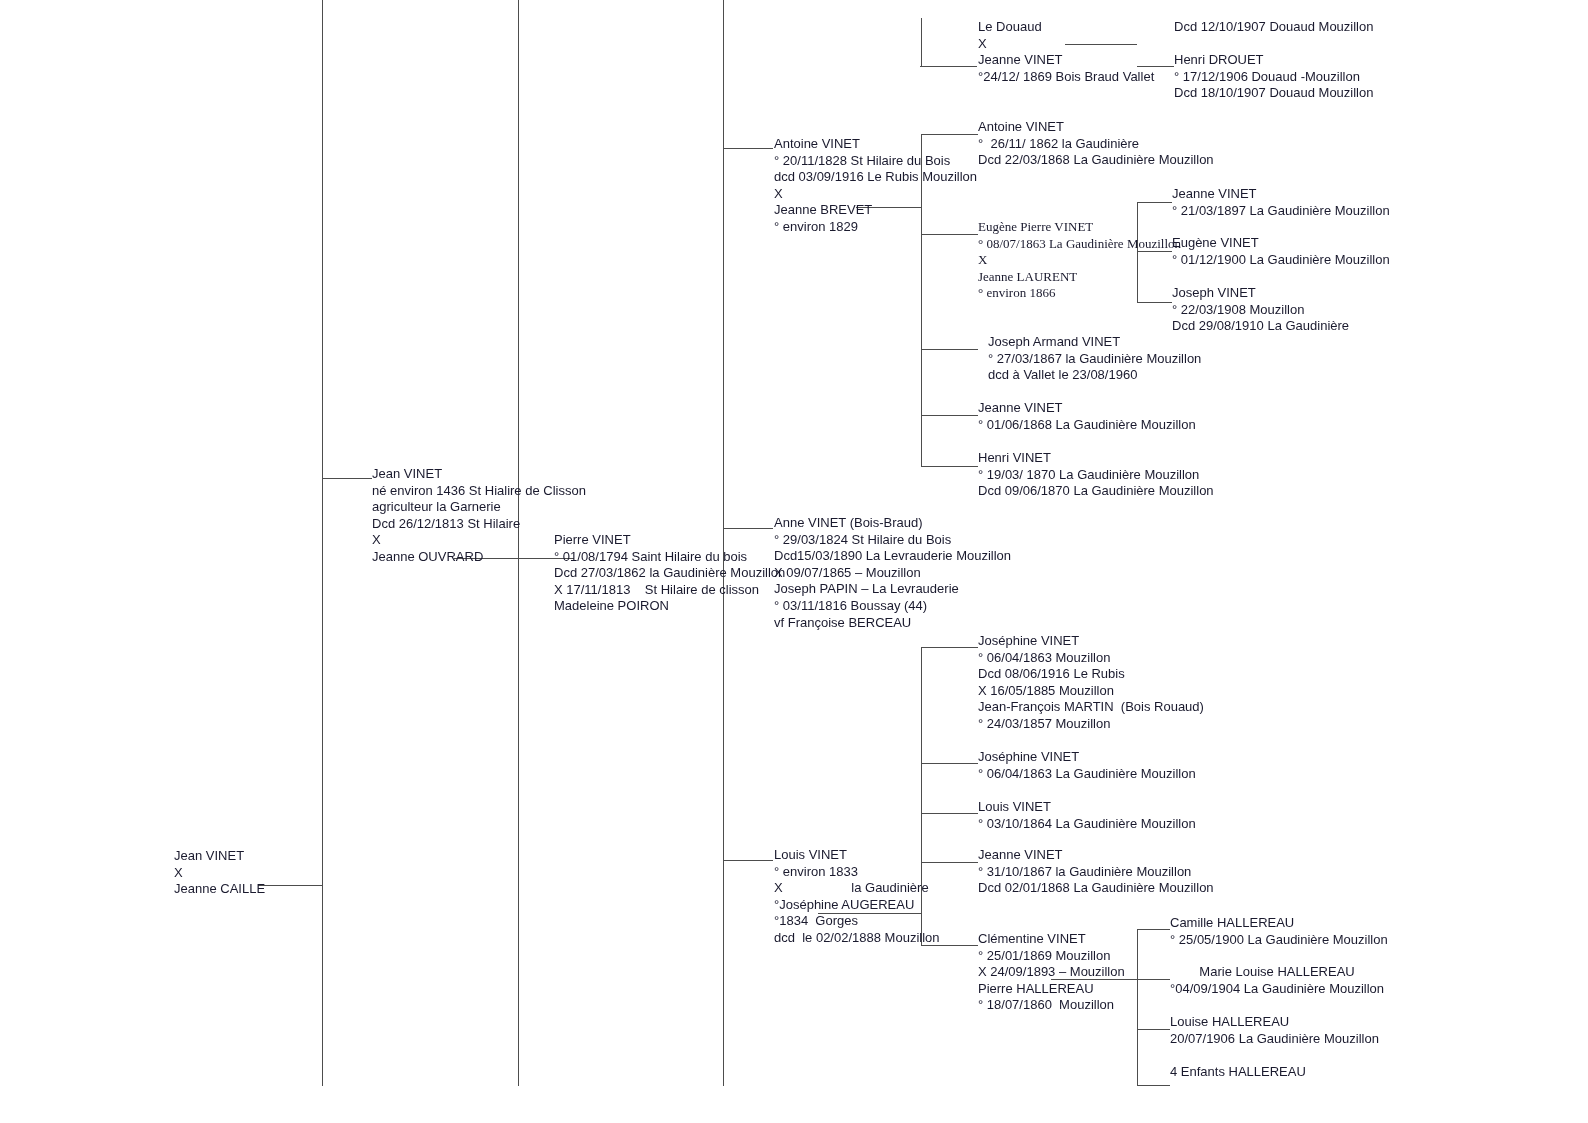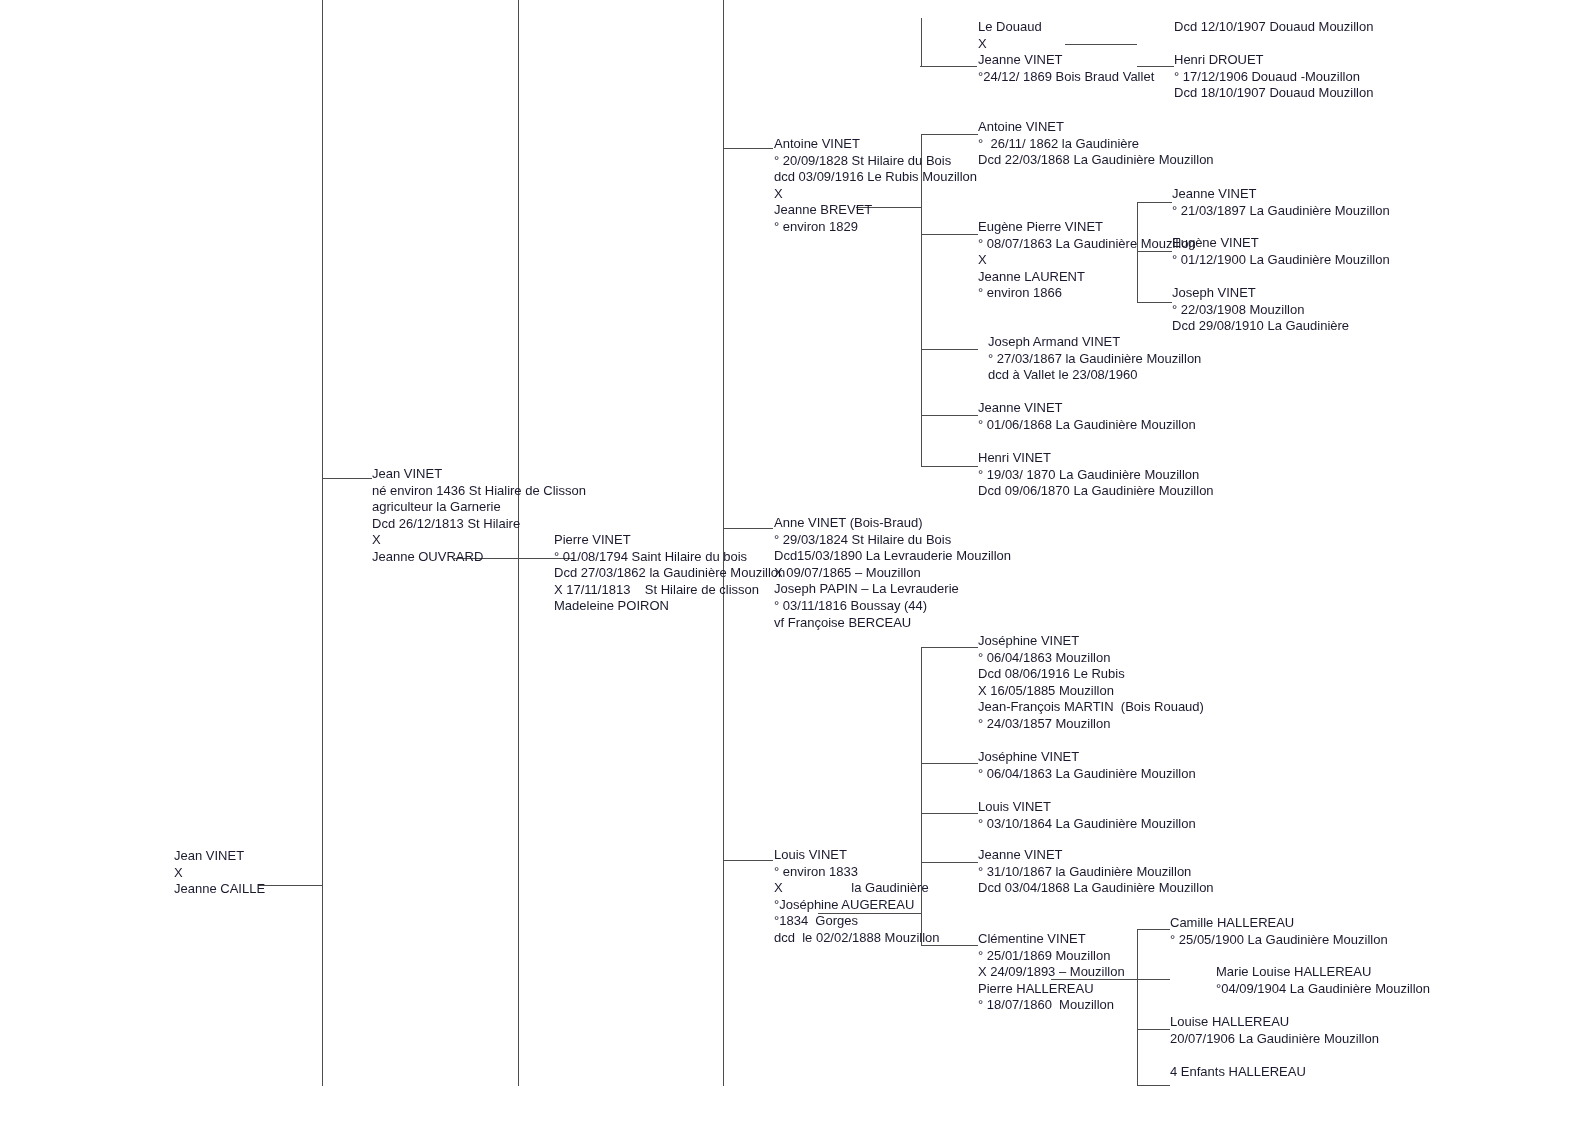--- a/index.html
+++ b/index.html
@@ -94,31 +94,31 @@
         <span class="ln">° 17/12/1906 Douaud -Mouzillon</span>
         <span class="ln">Dcd 18/10/1907 Douaud Mouzillon</span>
       </div>
       <div class="node" style="left: 978px; top: 119px;">
         <span class="ln">Antoine VINET</span>
         <span class="ln">°  26/11/ 1862 la Gaudinière</span>
         <span class="ln">Dcd 22/03/1868 La Gaudinière Mouzillon</span>
       </div>
       <div class="node" style="left: 774px; top: 136px;">
         <span class="ln">Antoine VINET</span>
-        <span class="ln">° 20/09/1828 St Hilaire du Bois</span>
+        <span class="ln">° 20/11/1828 St Hilaire du Bois</span>
         <span class="ln">dcd 03/09/1916 Le Rubis Mouzillon</span>
         <span class="ln">X</span>
         <span class="ln">Jeanne BREVET</span>
         <span class="ln">° environ 1829</span>
       </div>
       <div class="node" style="left: 1172px; top: 186px;">
         <span class="ln">Jeanne VINET</span>
         <span class="ln">° 21/03/1897 La Gaudinière Mouzillon</span>
       </div>
-      <div class="node" style="left: 978px; top: 219px;">
+      <div class="node" style="left: 978px; top: 219px; font-family: Liberation Serif, serif;">
         <span class="ln">Eugène Pierre VINET</span>
         <span class="ln">° 08/07/1863 La Gaudinière Mouzillon</span>
         <span class="ln">X</span>
         <span class="ln">Jeanne LAURENT</span>
         <span class="ln">° environ 1866</span>
       </div>
       <div class="node" style="left: 1172px; top: 235px;">
         <span class="ln">Eugène VINET</span>
         <span class="ln">° 01/12/1900 La Gaudinière Mouzillon</span>
       </div>
@@ -177,42 +177,42 @@
         <span class="ln">Joséphine VINET</span>
         <span class="ln">° 06/04/1863 La Gaudinière Mouzillon</span>
       </div>
       <div class="node" style="left: 978px; top: 799px;">
         <span class="ln">Louis VINET</span>
         <span class="ln">° 03/10/1864 La Gaudinière Mouzillon</span>
       </div>
       <div class="node" style="left: 978px; top: 847px;">
         <span class="ln">Jeanne VINET</span>
         <span class="ln">° 31/10/1867 la Gaudinière Mouzillon</span>
-        <span class="ln">Dcd 03/04/1868 La Gaudinière Mouzillon</span>
+        <span class="ln">Dcd 02/01/1868 La Gaudinière Mouzillon</span>
       </div>
       <div class="node" style="left: 774px; top: 847px;">
         <span class="ln">Louis VINET</span>
         <span class="ln">° environ 1833</span>
         <span class="ln">X                   la Gaudinière</span>
         <span class="ln">°Joséphine AUGEREAU</span>
         <span class="ln">°1834  Gorges</span>
         <span class="ln">dcd  le 02/02/1888 Mouzillon</span>
       </div>
       <div class="node" style="left: 1170px; top: 915px;">
         <span class="ln">Camille HALLEREAU</span>
         <span class="ln">° 25/05/1900 La Gaudinière Mouzillon</span>
       </div>
       <div class="node" style="left: 978px; top: 931px;">
         <span class="ln">Clémentine VINET</span>
         <span class="ln">° 25/01/1869 Mouzillon</span>
         <span class="ln">X 24/09/1893 – Mouzillon</span>
         <span class="ln">Pierre HALLEREAU</span>
         <span class="ln">° 18/07/1860  Mouzillon</span>
       </div>
-      <div class="node" style="left: 1216px; top: 964px;">
+      <div class="node" style="left: 1170px; top: 964px; text-align: center;">
         <span class="ln">Marie Louise HALLEREAU</span>
         <span class="ln">°04/09/1904 La Gaudinière Mouzillon</span>
       </div>
       <div class="node" style="left: 1170px; top: 1014px;">
         <span class="ln">Louise HALLEREAU</span>
         <span class="ln">20/07/1906 La Gaudinière Mouzillon</span>
       </div>
       <div class="node" style="left: 1170px; top: 1064px;">
         <span class="ln">4 Enfants HALLEREAU</span>
       </div>

